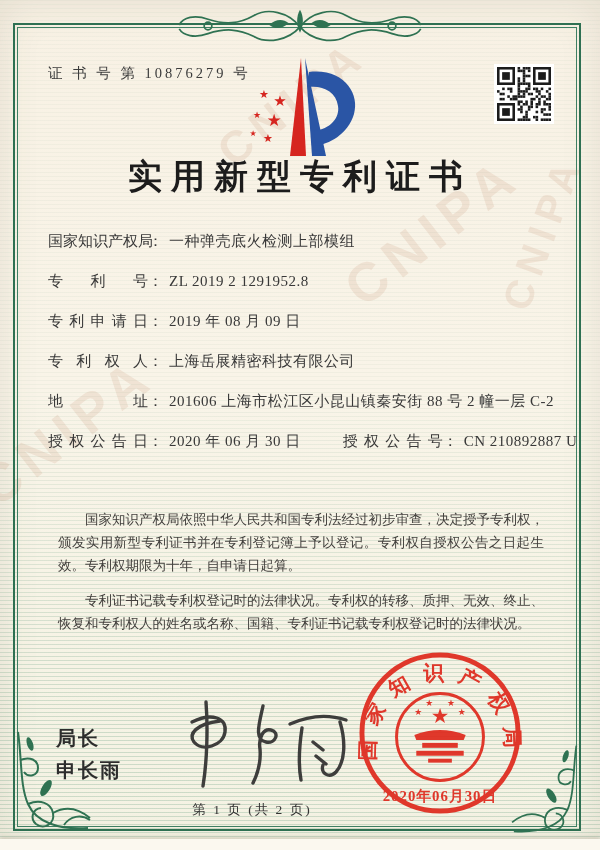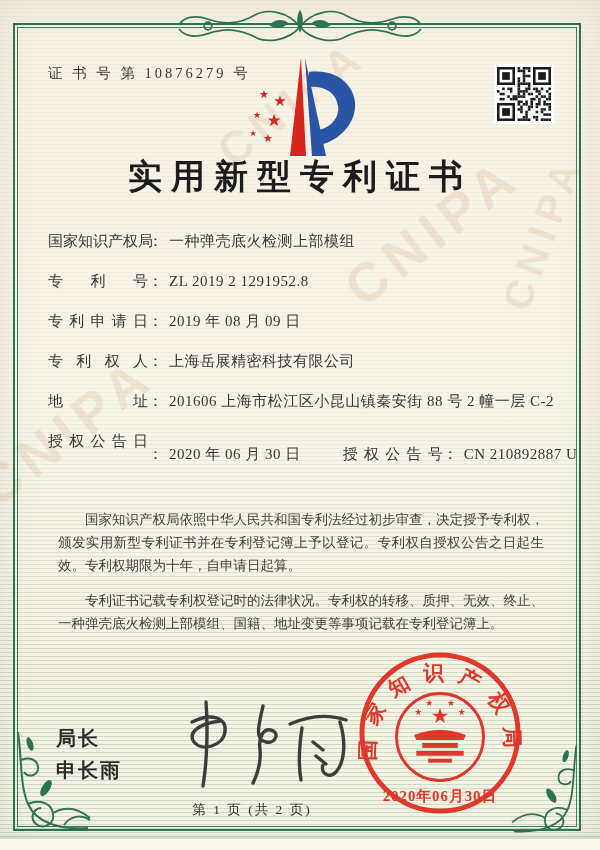--- a/index.html
+++ b/index.html
@@ -20,21 +20,21 @@
   .qr{position:absolute;left:494px;top:64px;width:60px;height:60px;background:#fff;padding:3px;box-sizing:border-box;}
   .logo{position:absolute;left:242px;top:56px;width:120px;height:102px;}
   .title{position:absolute;left:0;top:154px;width:600px;text-align:center;font-size:34px;font-weight:700;
     letter-spacing:9px;color:#1c1c1c;}
   .fields{position:absolute;left:48px;top:230px;width:512px;font-size:15px;color:#383838;}
   .row{line-height:22px;margin-bottom:18px;white-space:nowrap;}
   .lab{display:inline-block;width:100px;text-align:justify;text-align-last:justify;vertical-align:top;}
   .colon{display:inline-block;margin-right:6px;}
   .val{letter-spacing:.5px;}
   .grant-gap{display:inline-block;width:42px;}
-  .lab2{display:inline-block;width:100px;text-align:justify;text-align-last:justify;margin-top:13px;}
+  .lab2{display:inline-block;width:100px;text-align:justify;text-align-last:justify;}
   .paras{position:absolute;left:46px;top:497px;width:510px;font-size:13.5px;line-height:23px;color:#413f3c;text-align:justify;}
   .paras p{margin:12px;text-indent:2em;font-family:Liberation Mono, monospace;}
   .signoff{position:absolute;left:56px;top:722px;font-family:"Liberation Sans",sans-serif;
     font-size:20px;font-weight:700;color:#2d2d2d;line-height:32px;letter-spacing:2px;}
   .signature{position:absolute;left:168px;top:690px;width:195px;height:100px;opacity:.88;}
   .seal{position:absolute;left:356px;top:650px;width:168px;height:166px;opacity:.93;}
   .footer{position:absolute;left:0;top:801px;width:504px;text-align:center;font-size:13.5px;letter-spacing:2px;color:#333;}
   .ornament-top{position:absolute;left:170px;top:2px;width:260px;height:46px;}
   .corner-bl{position:absolute;left:8px;top:728px;width:88px;height:112px;}
   .corner-br{position:absolute;left:502px;top:742px;width:88px;height:100px;transform:scaleX(-1);}
@@ -253,21 +253,21 @@
     <div class="row">
       <span class="lab">地址</span><span class="colon">：</span><span class="val">201606 上海市松江区小昆山镇秦安街 88 号 2 幢一层 C-2</span>
     </div>
     <div class="row">
       <span class="lab">授权公告日</span><span class="colon">：</span><span class="val">2020 年 06 月 30 日</span><span class="grant-gap"></span><span class="lab2">授权公告号</span><span class="colon">：</span><span class="val">CN 210892887 U</span>
     </div>
   </div>
 
   <div class="paras">
     <p>国家知识产权局依照中华人民共和国专利法经过初步审查，决定授予专利权，颁发实用新型专利证书并在专利登记簿上予以登记。专利权自授权公告之日起生效。专利权期限为十年，自申请日起算。</p>
-    <p>专利证书记载专利权登记时的法律状况。专利权的转移、质押、无效、终止、一种弹壳底火检测上部模组、国籍、地址变更等事项记载在专利登记簿上。</p>
+    <p>专利证书记载专利权登记时的法律状况。专利权的转移、质押、无效、终止、恢复和专利权人的姓名或名称、国籍、专利证书记载专利权登记时的法律状况。</p>
   </div>
 
   <div class="signoff">
     <div>局长</div>
     <div>申长雨</div>
   </div>
 
   <svg class="signature" viewBox="0 0 195 100">
     <g stroke="#262626" stroke-width="3.4" fill="none" stroke-linecap="round">
       <path d="M38,12 C40,38 39,72 35,96"></path>

